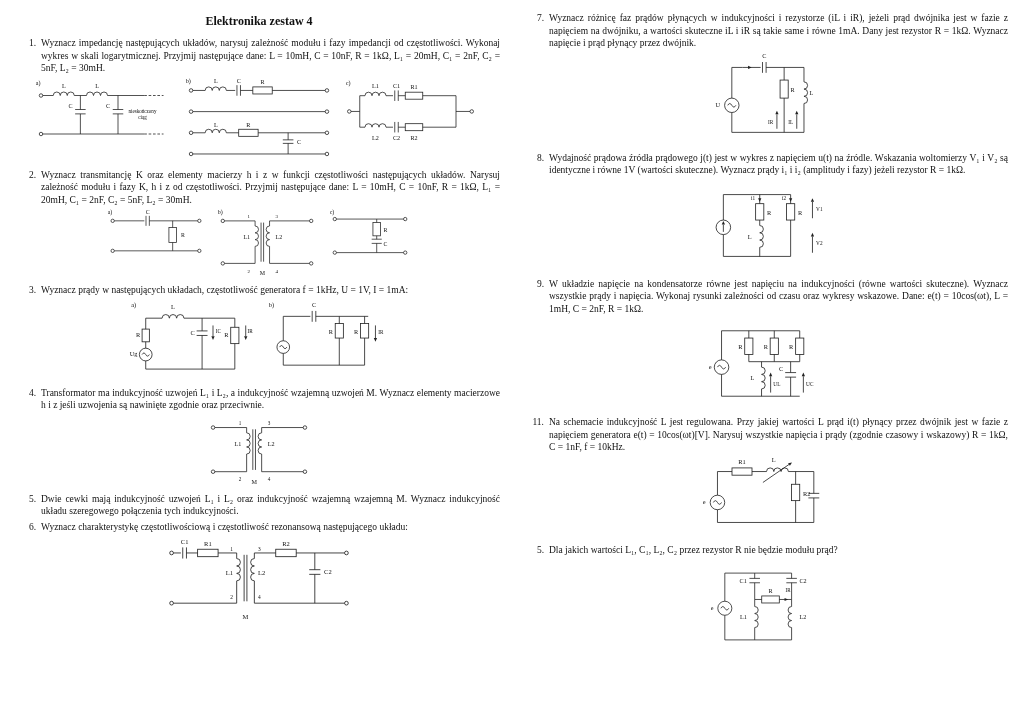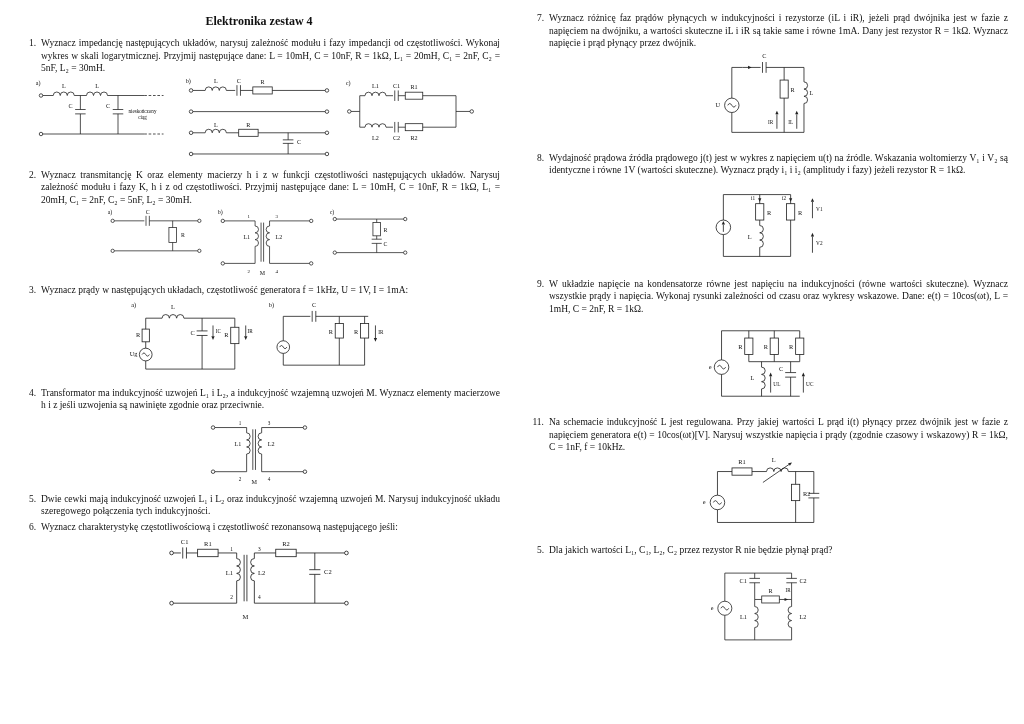--- a/index.html
+++ b/index.html
@@ -269,26 +269,26 @@
         <text class="sm" x="70" y="11">3</text>
         <text class="sm" x="70" y="75">4</text>
         <text class="end" x="40" y="35">L1</text>
         <text x="70" y="35">L2</text>
         <text class="mid" x="54.5" y="78">M</text>
       </svg>
     </div>
 
     <div class="problem">
       <span class="pnum">5.</span>
-      <span class="ptext">Dwie cewki mają indukcyjność uzwojeń L₁ i L₂ oraz indukcyjność wzajemną uzwojeń M. Narysuj indukcyjność układu szeregowego połączenia tych indukcyjności.</span>
+      <span class="ptext">Dwie cewki mają indukcyjność uzwojeń L₁ i L₂ oraz indukcyjność wzajemną wzajemną M. Wyznacz indukcyjność układu szeregowego połączenia tych indukcyjności.</span>
     </div>
 
     <div class="problem">
       <span class="pnum">6.</span>
-      <span class="ptext">Wyznacz charakterystykę częstotliwościową i częstotliwość rezonansową następującego jeśli:</span>
+      <span class="ptext">Wyznacz charakterystykę częstotliwościową i częstotliwość rezonansową następującego układu:</span>
     </div>
 
     <div class="fig">
 
       <svg class="cir" viewBox="0 0 200 92" width="186" height="86">
         <g>
           <circle class="t" cx="6" cy="18" r="2"></circle>
             <circle class="t" cx="6" cy="72" r="2"></circle>
           <circle class="t" cx="194" cy="18" r="2"></circle>
             <circle class="t" cx="194" cy="72" r="2"></circle>
@@ -455,21 +455,21 @@
         </g>
         <text class="end" x="5" y="52">e</text>
         <text class="mid" x="45" y="8">R1</text>
         <text class="mid" x="80" y="6">L</text>
         <text x="112" y="43">R2</text>
       </svg>
     </div>
 
     <div class="problem">
       <span class="pnum">5.</span>
-      <span class="ptext">Dla jakich wartości L₁, C₁, L₂, C₂ przez rezystor R nie będzie płynął prąd?</span>
+      <span class="ptext">Dla jakich wartości L₁, C₁, L₂, C₂ przez rezystor R nie będzie modułu prąd?</span>
     </div>
 
     <div class="fig">
       <svg class="cir" viewBox="0 0 132 108" width="116" height="95">
         <g>
           <circle cx="18" cy="56" r="8"></circle>
           <path d="M13.5 56 q2.2 -4 4.5 0 t4.5 0"></path>
           <path d="M18 48 V16 M18 16 H94"></path>
           <path d="M52 16 V22 M46 22 H58 M46 27 H58 M52 27 V46"></path>
           <path d="M94 16 V22 M88 22 H100 M88 27 H100 M94 27 V46"></path>

